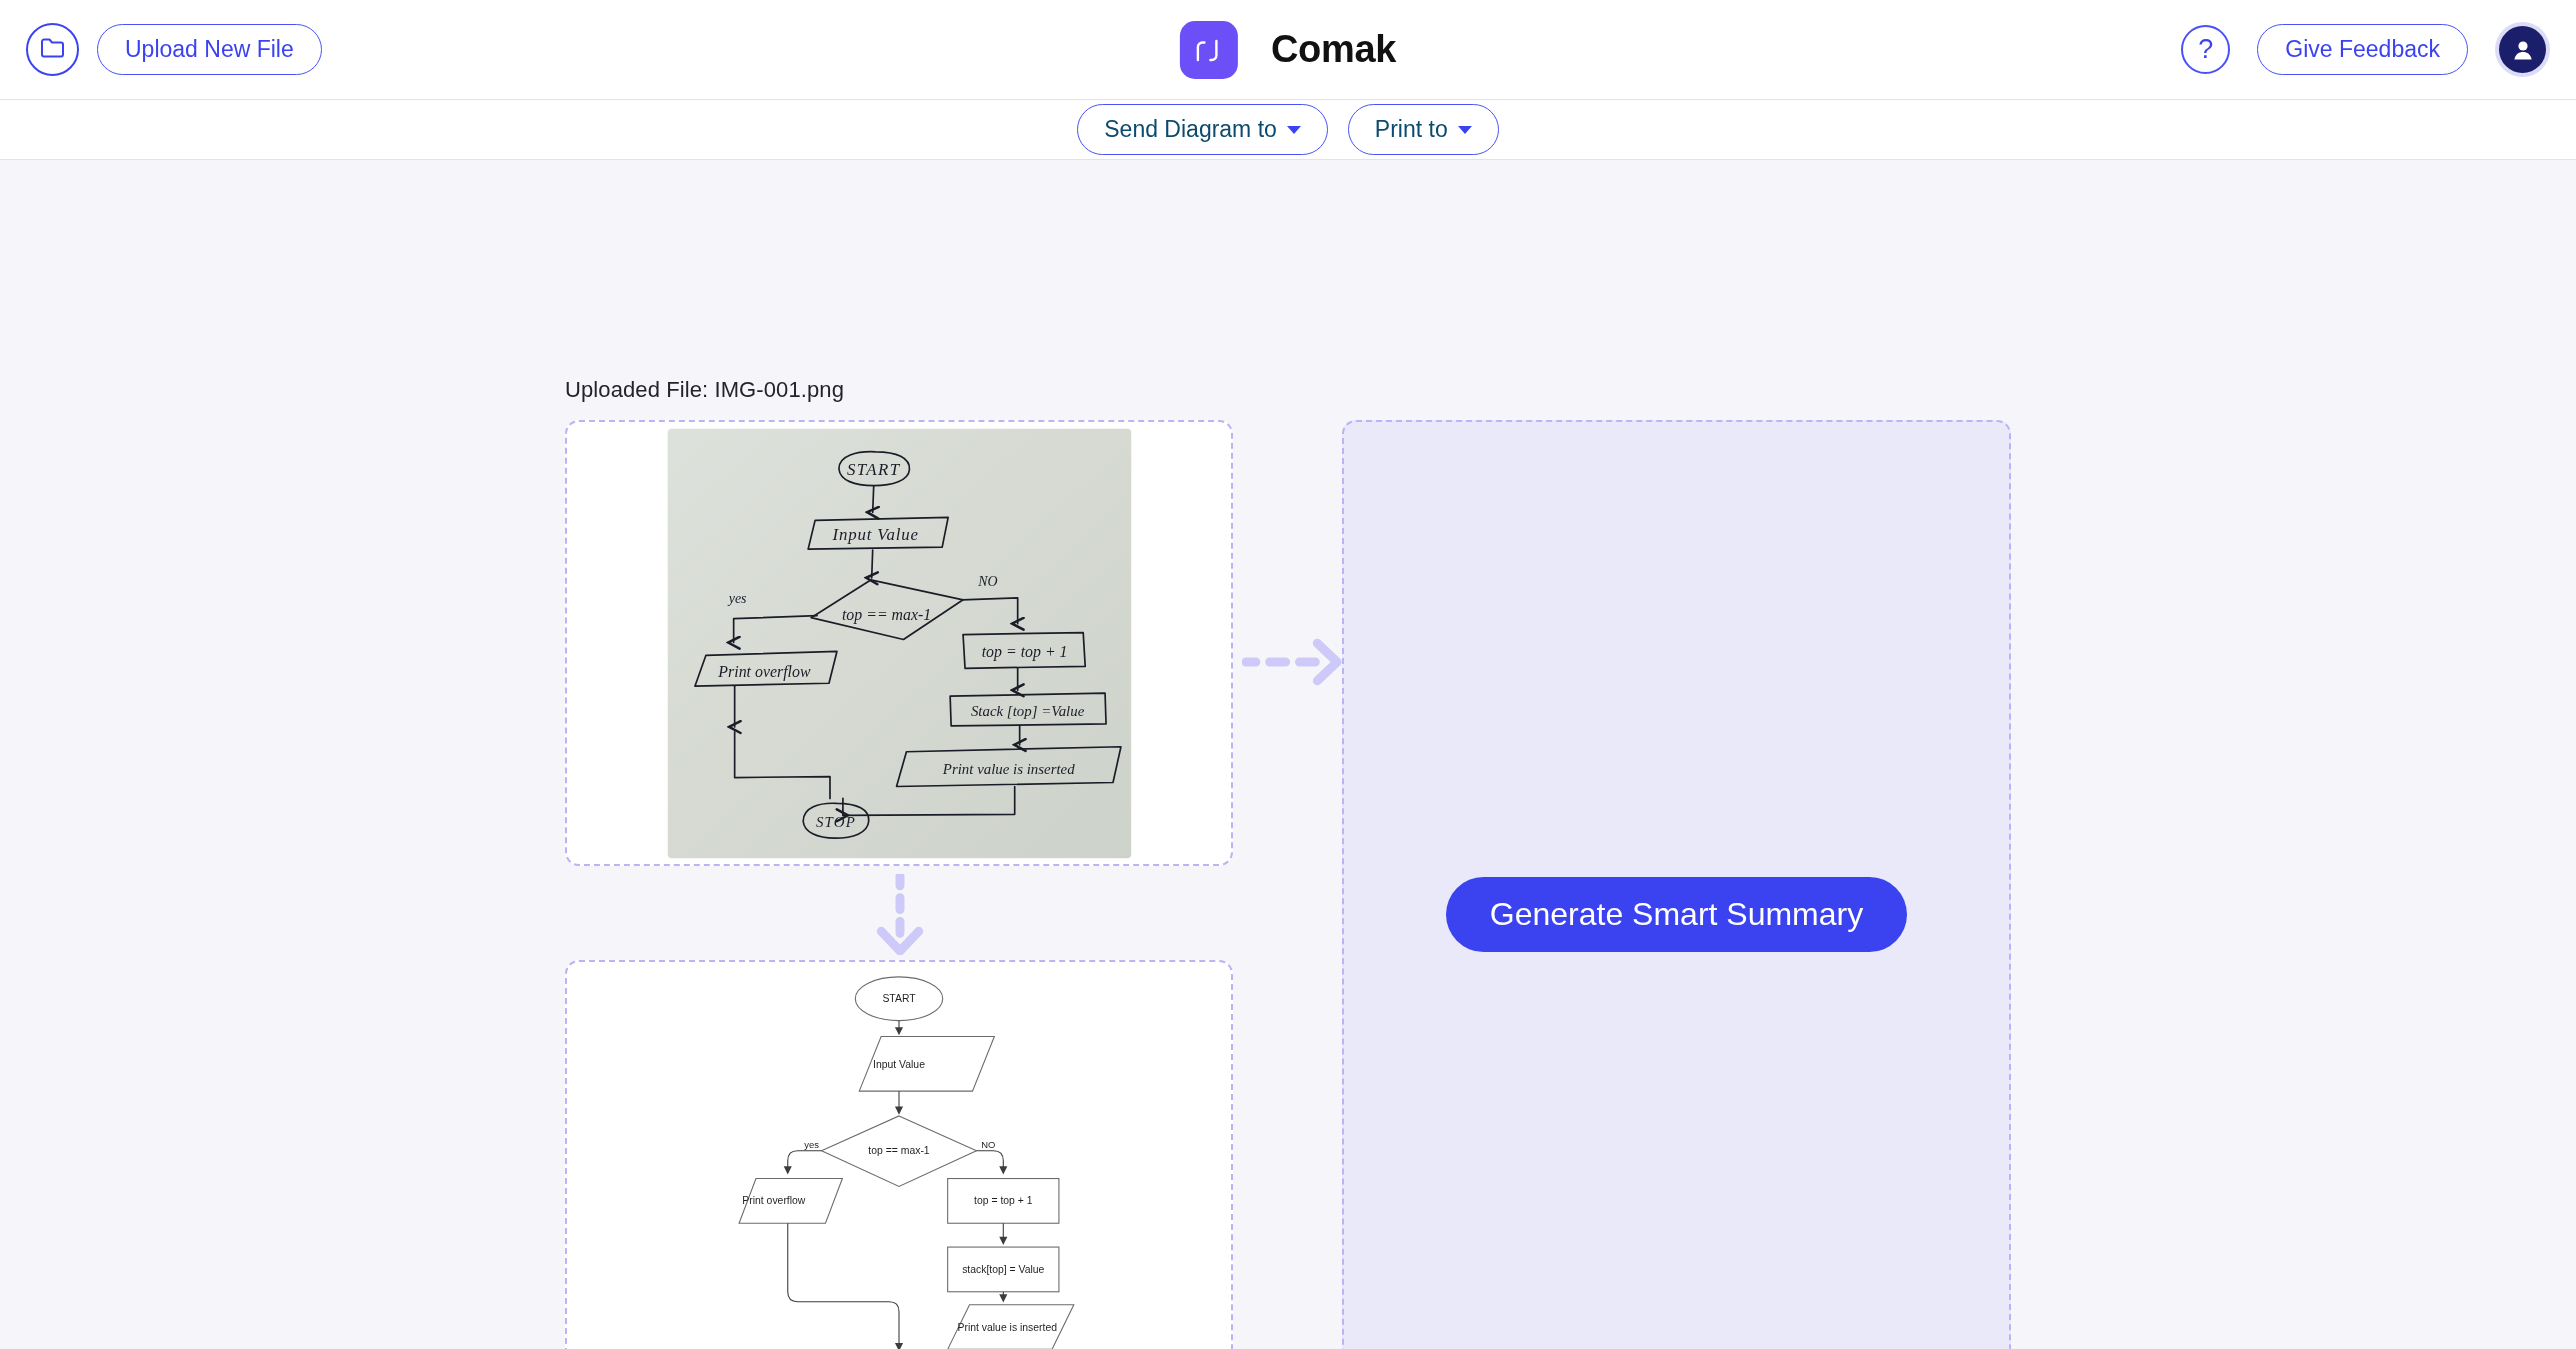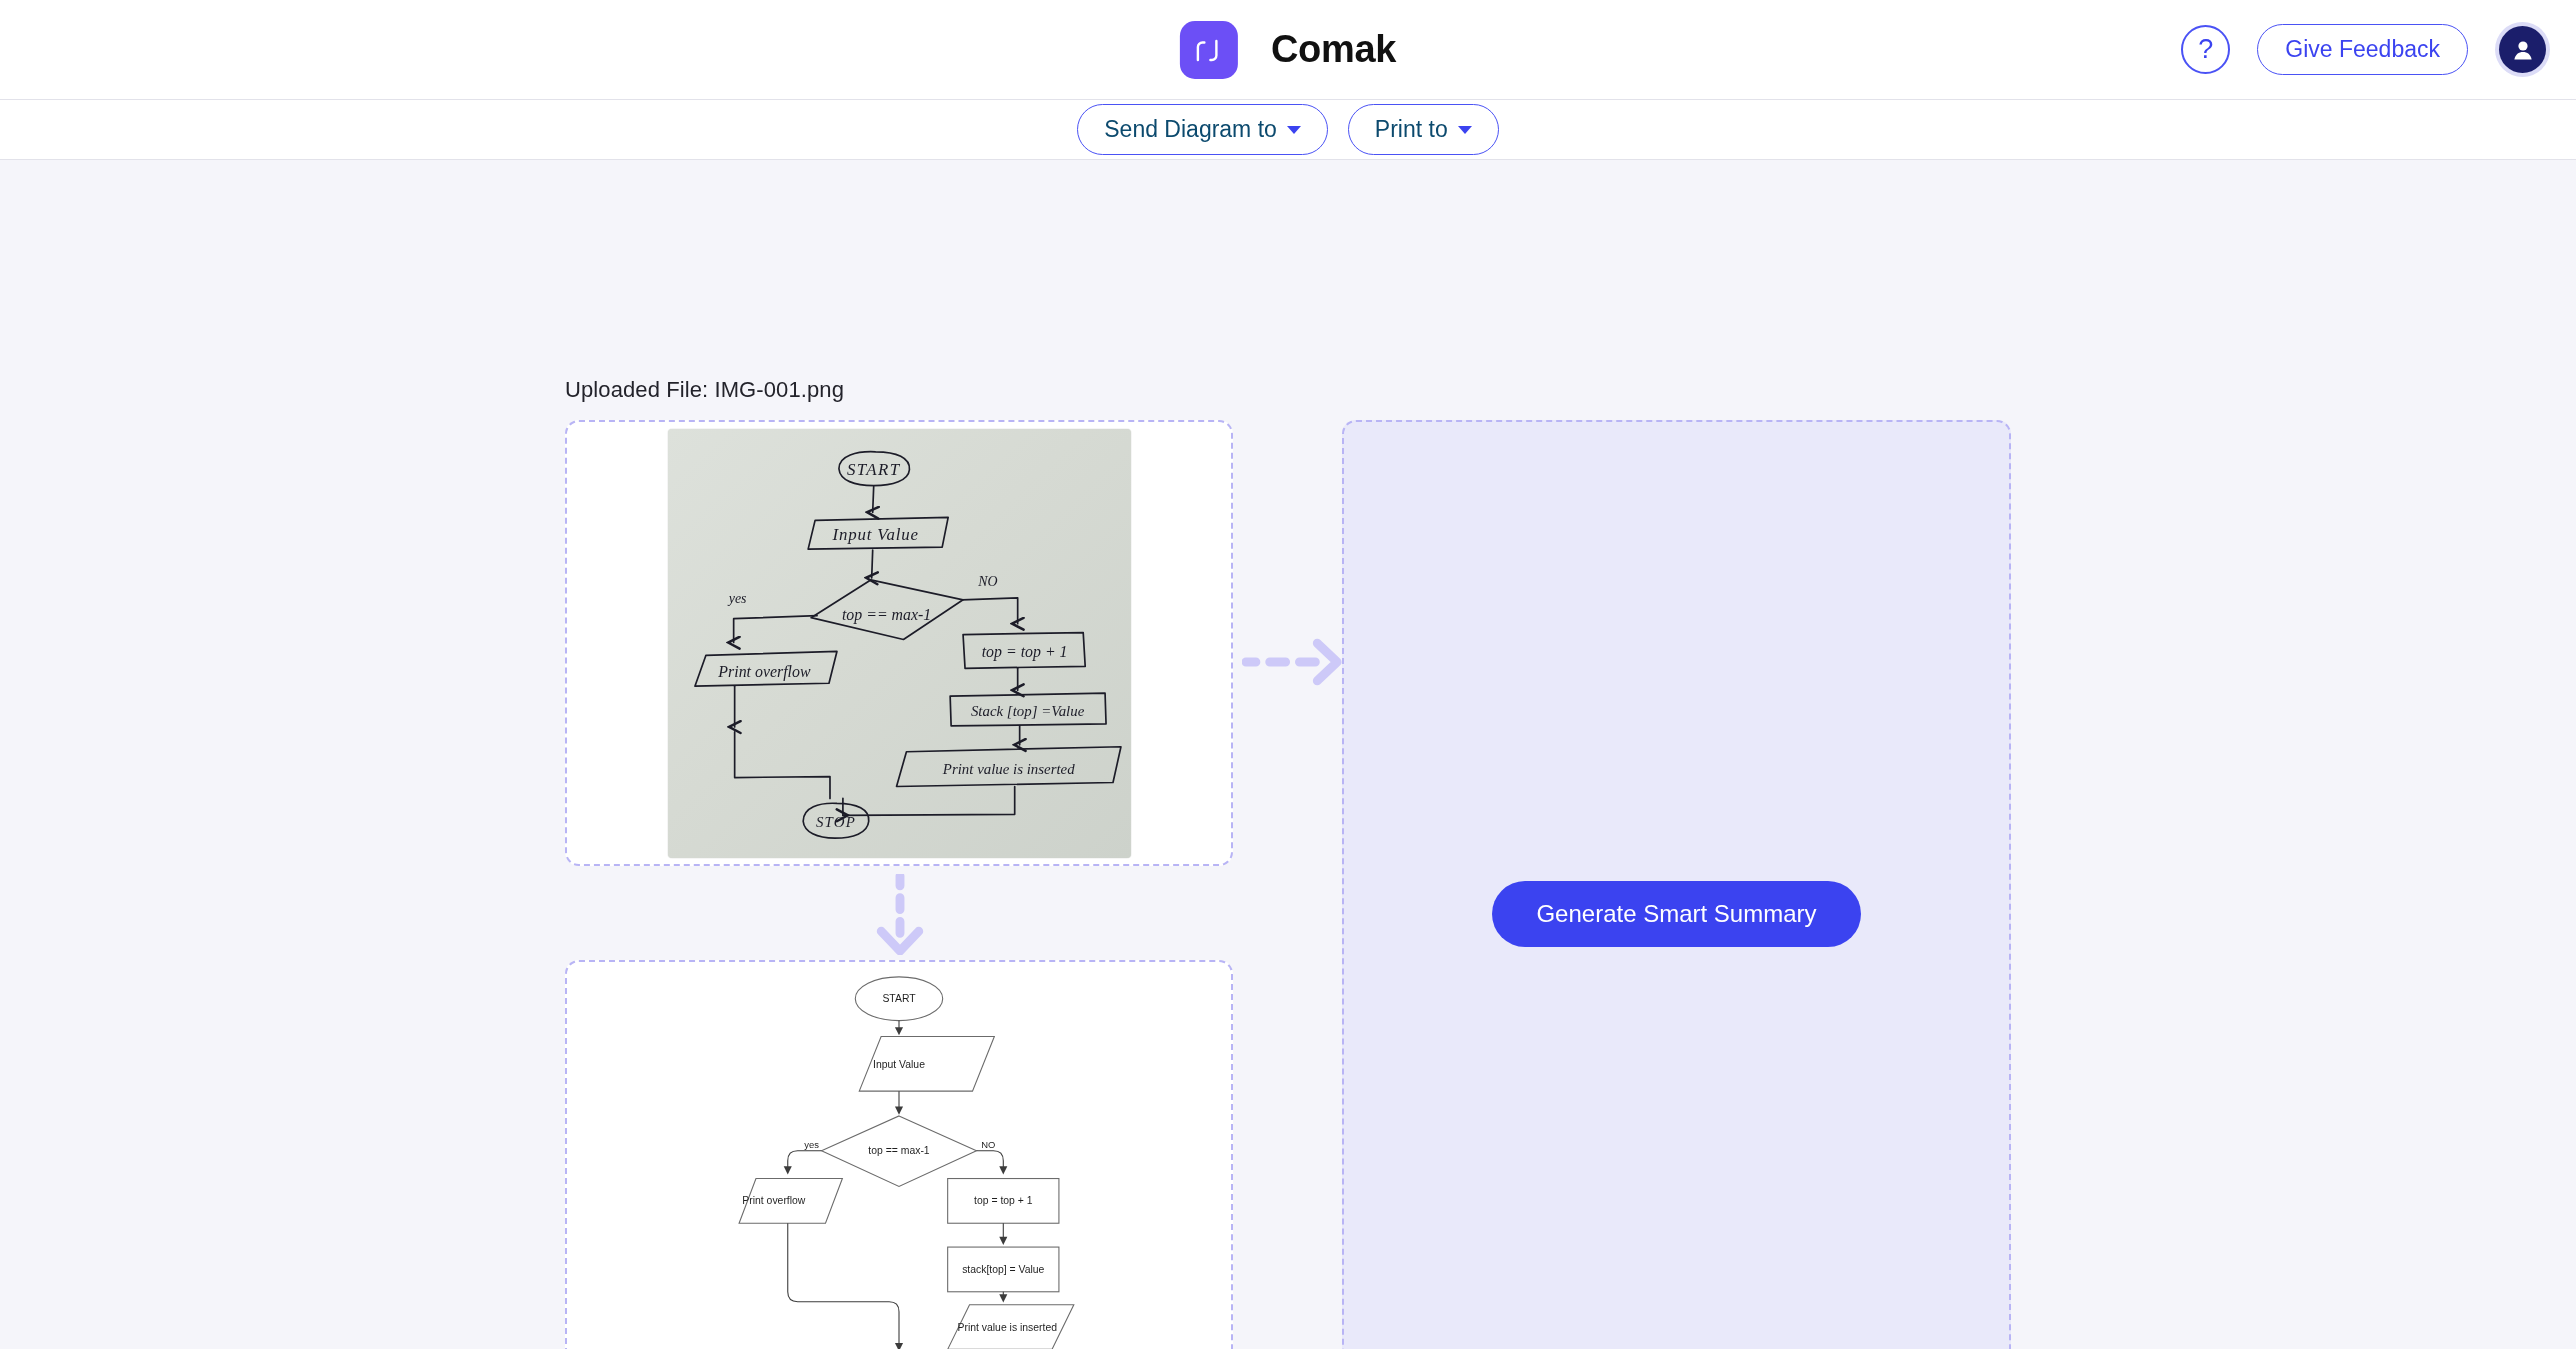--- a/index.html
+++ b/index.html
@@ -226,21 +226,21 @@
     width: 80px;
     height: 81px;
   }
 
   
   .btn-primary {
     background: #3b43f0;
     color: #ffffff;
     border: none;
     border-radius: 993px;
-    font-size: 24px;
+    font-size: 32px;
     padding: 19px 44px;
     cursor: pointer;
     font-family: "Liberation Sans", sans-serif;
     white-space: nowrap;
   }
 
   
   .photo {
     width: 463px;
     height: 429px;
@@ -252,20 +252,30 @@
   }
   .photo svg { display: block; }
 
   .flow-svg { display: block; }
 </style>
 </head>
 <body>
 
 <div class="app-header">
 
+  <div class="header-left">
+    <div class="folder-circle">
+      <span>
+        <svg width="25" height="23" viewBox="0 0 25 23" fill="none">
+          <path d="M2 5.5 A2 2 0 0 1 4 3.5 H9.5 L12 6.5 H21 A2 2 0 0 1 23 8.5 V18.5 A2 2 0 0 1 21 20.5 H4 A2 2 0 0 1 2 18.5 Z" stroke="#3b43f0" stroke-width="2" fill="none" stroke-linejoin="round"></path>
+        </svg>
+      </span>
+    </div>
+    <button class="btn-outline">Upload New File</button>
+  </div>
 
   <div class="brand">
     <div class="brand-mark">
       <svg width="34" height="30" viewBox="0 0 34 30" fill="none">
         <path d="M6 25 V12 A4.5 4.5 0 0 1 10.5 7.5 H12.5" stroke="#ffffff" stroke-width="2.4" stroke-linecap="round" fill="none"></path>
         <path d="M24.5 6 V20.5 A4.5 4.5 0 0 1 20 25 H18.5" stroke="#ffffff" stroke-width="2.4" stroke-linecap="round" fill="none"></path>
       </svg>
     </div>
     <div class="brand-name">Comak</div>
   </div>

